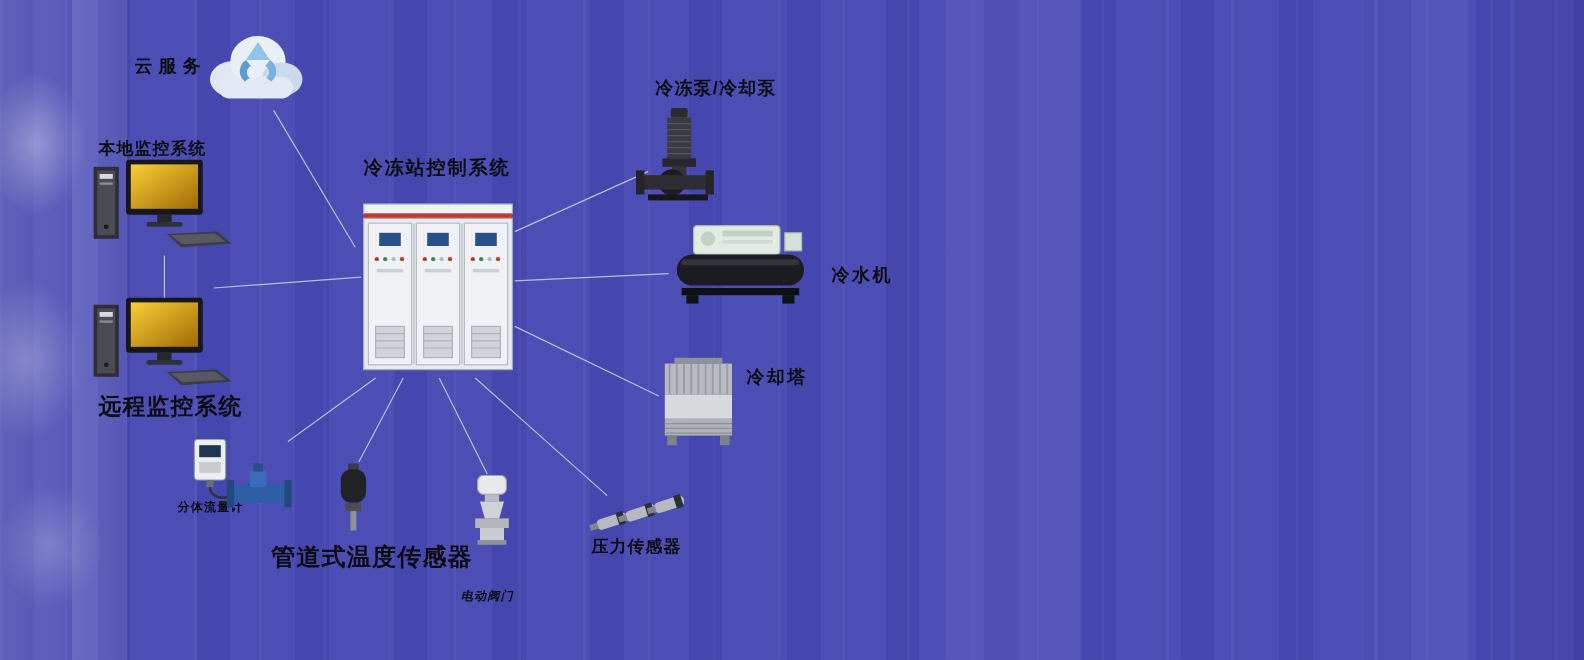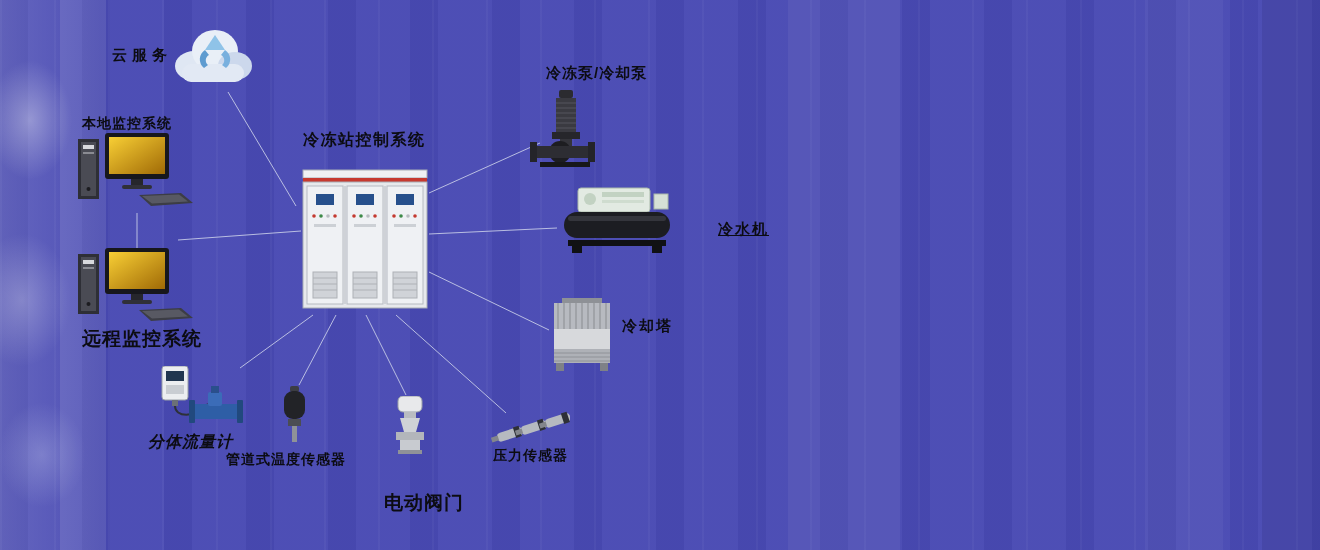--- a/index.html
+++ b/index.html
@@ -19,25 +19,25 @@
   .band-c{left:1145px;width:78px;background:rgba(255,255,255,0.045);}
   .band-d{left:1262px;width:58px;background:rgba(5,5,60,0.10);}
   .lines{position:absolute;inset:0;pointer-events:none;}
   .connector{stroke:var(--line,#cdd2ea);stroke-width:1;opacity:0.85;}
   .label{position:absolute;color:#0c0c12;font-size:15px;font-weight:700;letter-spacing:1px;white-space:nowrap;}
   .label-cloud{left:112px;top:46px;letter-spacing:5px;}
   .label-local{left:82px;top:115px;font-size:14px;}
   .label-remote{left:82px;top:326px;font-size:19px;}
   .label-title{left:303px;top:130px;font-size:16px;letter-spacing:1.5px;}
   .label-pump{left:546px;top:64px;}
-  .label-chiller{left:718px;top:220px;letter-spacing:2px;text-decoration:underline;}
-  .label-tower{left:622px;top:317px;letter-spacing:2px;}
-  .label-flowmeter{left:148px;top:432px;font-size:16px;font-style:italic;}
-  .label-tempsensor{left:226px;top:451px;font-size:14px;text-align:center;}
-  .label-valve{left:384px;top:490px;font-size:19px;}
+  .label-chiller{left:693px;top:220px;letter-spacing:2px;}
+  .label-tower{left:622px;top:305px;letter-spacing:2px;}
+  .label-flowmeter{left:148px;top:416px;font-size:10px;}
+  .label-tempsensor{left:226px;top:451px;font-size:20px;text-align:center;}
+  .label-valve{left:384px;top:490px;font-size:10px;font-style:italic;}
   .label-pressure{left:493px;top:447px;font-size:14px;}
   .icon{position:absolute;}
   .icon svg{display:block;}
 </style>
 </head>
 <body>
 
 <div class="canvas">
   <div class="bg-stripes"></div>
   <div class="left-photos"></div>

